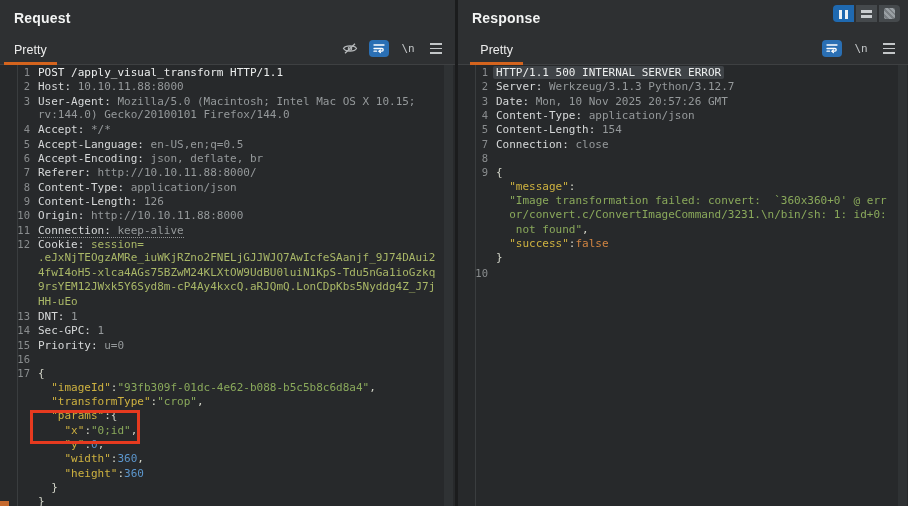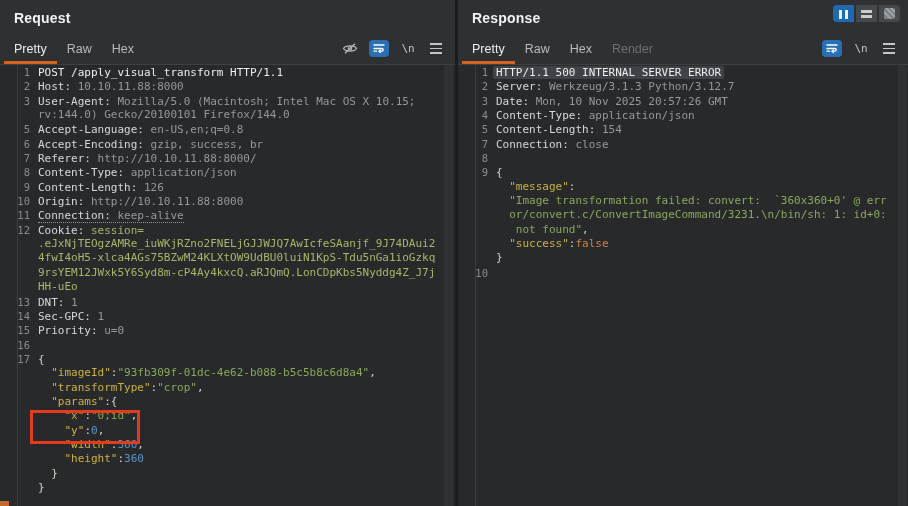--- a/index.html
+++ b/index.html
@@ -4,21 +4,21 @@
 <style>
   html,body{margin:0;padding:0;background:#1d1e1f;width:908px;height:506px;overflow:hidden;
     font-family:"Liberation Sans",sans-serif;-webkit-font-smoothing:antialiased;}
   .stage{position:relative;width:908px;height:506px;background:#1d1e1f;}
   .pane{position:absolute;top:0;bottom:0;background:#27292b;}
   .pane.left{left:0;width:455px;}
   .pane.right{left:458px;width:450px;}
   .divider{position:absolute;top:0;bottom:0;left:455px;width:3px;background:#1b1c1d;}
   .pane-header{position:absolute;top:0;left:0;right:0;height:64px;background:#2e3032;border-bottom:1px solid #3e4042;}
   .pane-title{position:absolute;top:10px;left:14px;font-size:14px;font-weight:bold;color:#f2f3f3;letter-spacing:.2px;}
-  .tabs{position:absolute;left:4px;bottom:0;display:flex;align-items:flex-end;height:24px;}
+  .tabs{position:absolute;left:4px;bottom:0;display:flex;align-items:flex-end;height:24px;flex-direction:column;}
   .tab{padding:3px 10px 5px 10px;font-size:12.5px;color:#b9bbbc;cursor:default;border-bottom:3px solid transparent;}
   .tab.active{color:#ededed;border-bottom:3px solid #d4641e;}
   .tab.disabled{color:#6d7173;}
   .hdr-icons{position:absolute;right:10px;bottom:7px;display:flex;align-items:center;gap:10px;}
   .icon-plain{display:inline-flex;align-items:center;justify-content:center;width:18px;height:16px;}
   .icon-btn{display:inline-flex;align-items:center;justify-content:center;width:20px;height:17px;border-radius:4px;background:#2a6fb4;}
   .nl-label{font-family:"DejaVu Sans Mono",monospace;font-size:11px;color:#c3c6c8;}
   .burger{display:inline-flex;flex-direction:column;gap:3px;}
   .burger i{display:block;width:12px;height:1.5px;background:#c3c6c8;}
   
@@ -100,22 +100,23 @@
             <i></i>
           </span>
         </div>
     </div>
     <div class="code" id="req-code">
       <div class="gutter-line"></div>
     <div class="row"><span class="ln">1</span><span class="txt"><span class="cw">POST /apply_visual_transform HTTP/1.1</span></span></div>
         <div class="row"><span class="ln">2</span><span class="txt"><span class="cn">Host:</span><span class="cv"> 10.10.11.88:8000</span></span></div>
         <div class="row"><span class="ln">3</span><span class="txt"><span class="cn">User-Agent:</span><span class="cv"> Mozilla/5.0 (Macintosh; Intel Mac OS X 10.15;</span></span></div>
         <div class="row"><span class="ln"></span><span class="txt"><span class="cv">rv:144.0) Gecko/20100101 Firefox/144.0</span></span></div>
-        <div class="row"><span class="ln">5</span><span class="txt"><span class="cn">Accept-Language:</span><span class="cv"> en-US,en;q=0.8</span></span></div>
-        <div class="row"><span class="ln">6</span><span class="txt"><span class="cn">Accept-Encoding:</span><span class="cv"> gzip, success, br</span></span></div>
+        <div class="row"><span class="ln">4</span><span class="txt"><span class="cn">Accept:</span><span class="cv"> */*</span></span></div>
+        <div class="row"><span class="ln">5</span><span class="txt"><span class="cn">Accept-Language:</span><span class="cv"> en-US,en;q=0.5</span></span></div>
+        <div class="row"><span class="ln">6</span><span class="txt"><span class="cn">Accept-Encoding:</span><span class="cv"> json, deflate, br</span></span></div>
         <div class="row"><span class="ln">7</span><span class="txt"><span class="cn">Referer:</span><span class="cv"> http://10.10.11.88:8000/</span></span></div>
         <div class="row"><span class="ln">8</span><span class="txt"><span class="cn">Content-Type:</span><span class="cv"> application/json</span></span></div>
         <div class="row"><span class="ln">9</span><span class="txt"><span class="cn">Content-Length:</span><span class="cv"> 126</span></span></div>
         <div class="row"><span class="ln">10</span><span class="txt"><span class="cn">Origin:</span><span class="cv"> http://10.10.11.88:8000</span></span></div>
         <div class="row"><span class="ln">11</span><span class="txt u-dot"><span class="cn">Connection:</span><span class="cv"> keep-alive</span></span></div>
         <div class="row"><span class="ln">12</span><span class="txt"><span class="cn">Cookie:</span><span class="cc"> session=</span></span></div>
         <div class="row"><span class="ln"></span><span class="txt"><span class="cc">.eJxNjTEOgzAMRe_iuWKjRZno2FNELjGJJWJQ7AwIcfeSAanjf_9J74DAui2</span></span></div>
         <div class="row"><span class="ln"></span><span class="txt"><span class="cc">4fwI4oH5-xlca4AGs75BZwM24KLXtOW9UdBU0luiN1KpS-Tdu5nGa1ioGzkq</span></span></div>
         <div class="row"><span class="ln"></span><span class="txt"><span class="cc">9rsYEM12JWxk5Y6Syd8m-cP4Ay4kxcQ.aRJQmQ.LonCDpKbs5Nyddg4Z_J7j</span></span></div>
         <div class="row"><span class="ln"></span><span class="txt"><span class="cc">HH-uEo</span></span></div>

